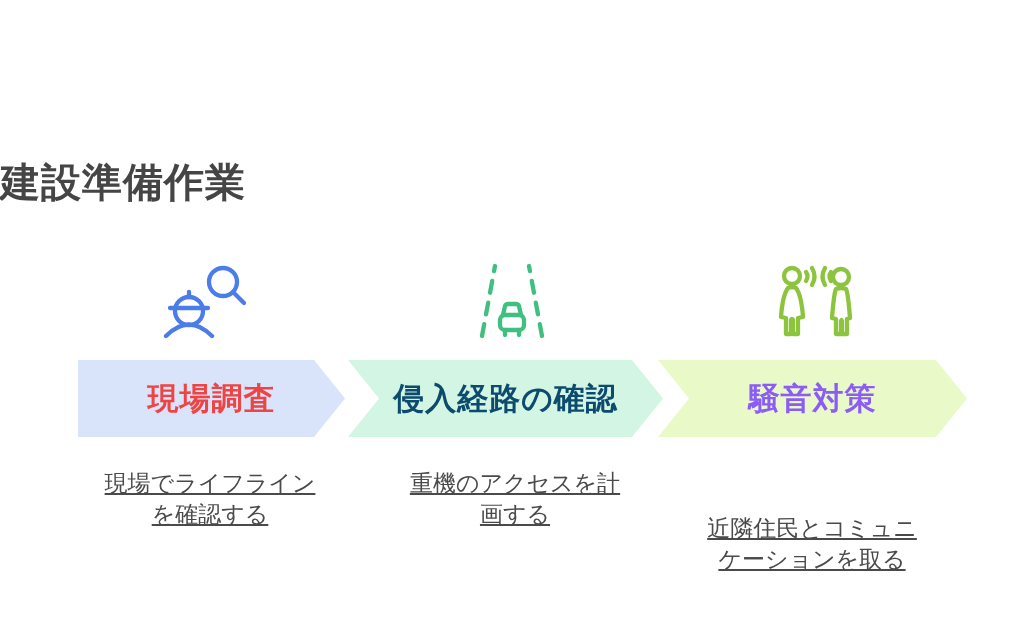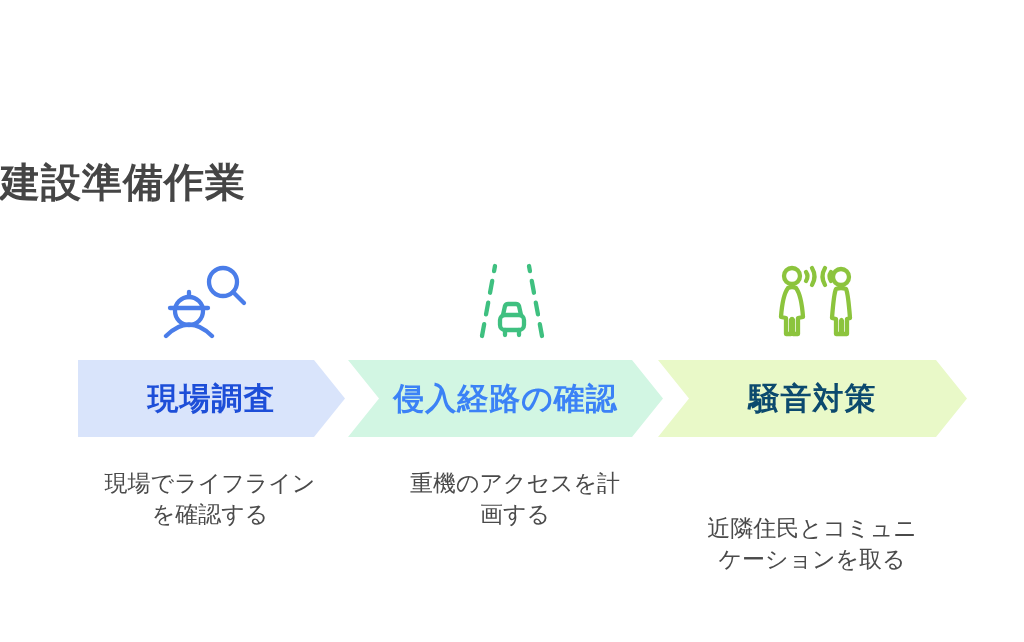--- a/index.html
+++ b/index.html
@@ -19,20 +19,21 @@
     display:flex;align-items:center;justify-content:center;
     font-size:31px;font-weight:700;letter-spacing:1px;
   }
   .arrow-1{left:78px;width:267px;}
   .arrow-2{left:348px;width:315px;}
   .arrow-3{left:658px;width:309px;}
   .desc{
     position:absolute;top:468px;width:300px;text-align:center;
     font-size:23px;line-height:31px;font-weight:500;color:#4a4a4a;
     white-space:pre-line;
+    text-decoration:underline;
   }
   .desc-1{left:60px;}
   .desc-2{left:365px;}
   .desc-3{left:662px;}
 </style>
 </head>
 <body>
 
 <div class="canvas">
 
@@ -70,35 +71,35 @@
       <path d="M37,13 Q42,21.5 37,30"></path>
       <path d="M50,13 Q45,21.5 50,30"></path>
       <path d="M56,17 Q53,21.5 56,26"></path>
     </g>
   </svg>
 
   <div class="arrow arrow-1">
     <svg width="267" height="77" viewBox="0 0 267 77">
       <polygon points="0,0 236,0 267,38.5 236,77 0,77" fill="#d9e4fb"></polygon>
     </svg>
-    <div class="label" style="color: #1d4ed8;">現場調査</div>
+    <div class="label" style="color: #ef4444;">現場調査</div>
   </div>
 
   <div class="arrow arrow-2">
     <svg width="315" height="77" viewBox="0 0 315 77">
       <polygon points="0,0 284,0 315,38.5 284,77 0,77 31,38.5" fill="#d2f6e3"></polygon>
     </svg>
-    <div class="label" style="color: #3b82f6;">侵入経路の確認</div>
+    <div class="label" style="color: #0c4a6e;">侵入経路の確認</div>
   </div>
 
   <div class="arrow arrow-3">
     <svg width="309" height="77" viewBox="0 0 309 77">
       <polygon points="0,0 278,0 309,38.5 278,77 0,77 31,38.5" fill="#e9f9c8"></polygon>
     </svg>
-    <div class="label" style="color: #0c4a6e;">騒音対策</div>
+    <div class="label" style="color: #8b5cf6;">騒音対策</div>
   </div>
 
   <div class="desc desc-1" style="color: rgb(74, 74, 74);">現場でライフライン
 を確認する</div>
   <div class="desc desc-2" style="color: rgb(74, 74, 74);">重機のアクセスを計
 画する</div>
   <div class="desc desc-3" style="color: rgb(74, 74, 74); margin-top: 45px;">近隣住民とコミュニ
 ケーションを取る</div>
 
 </div>

